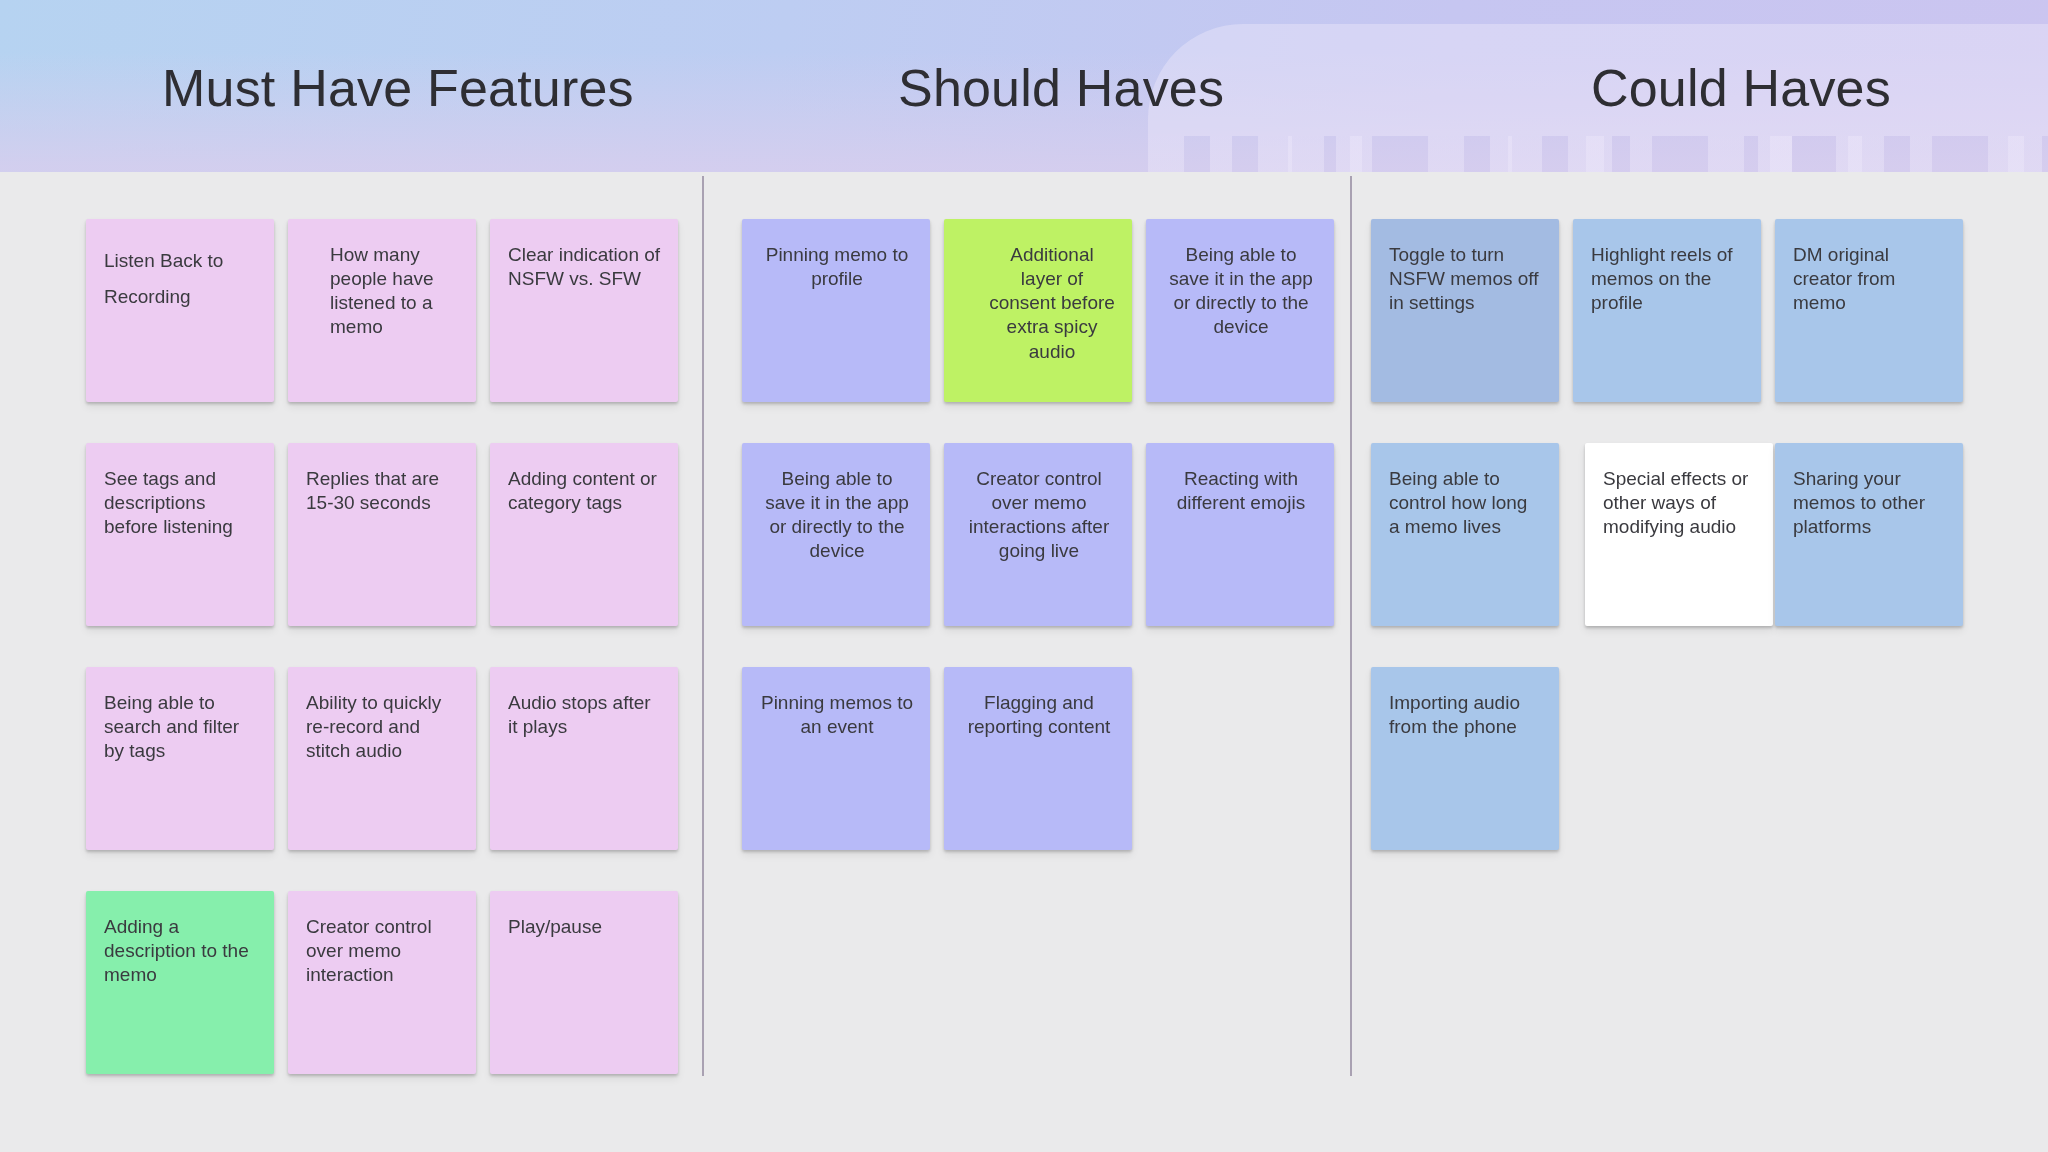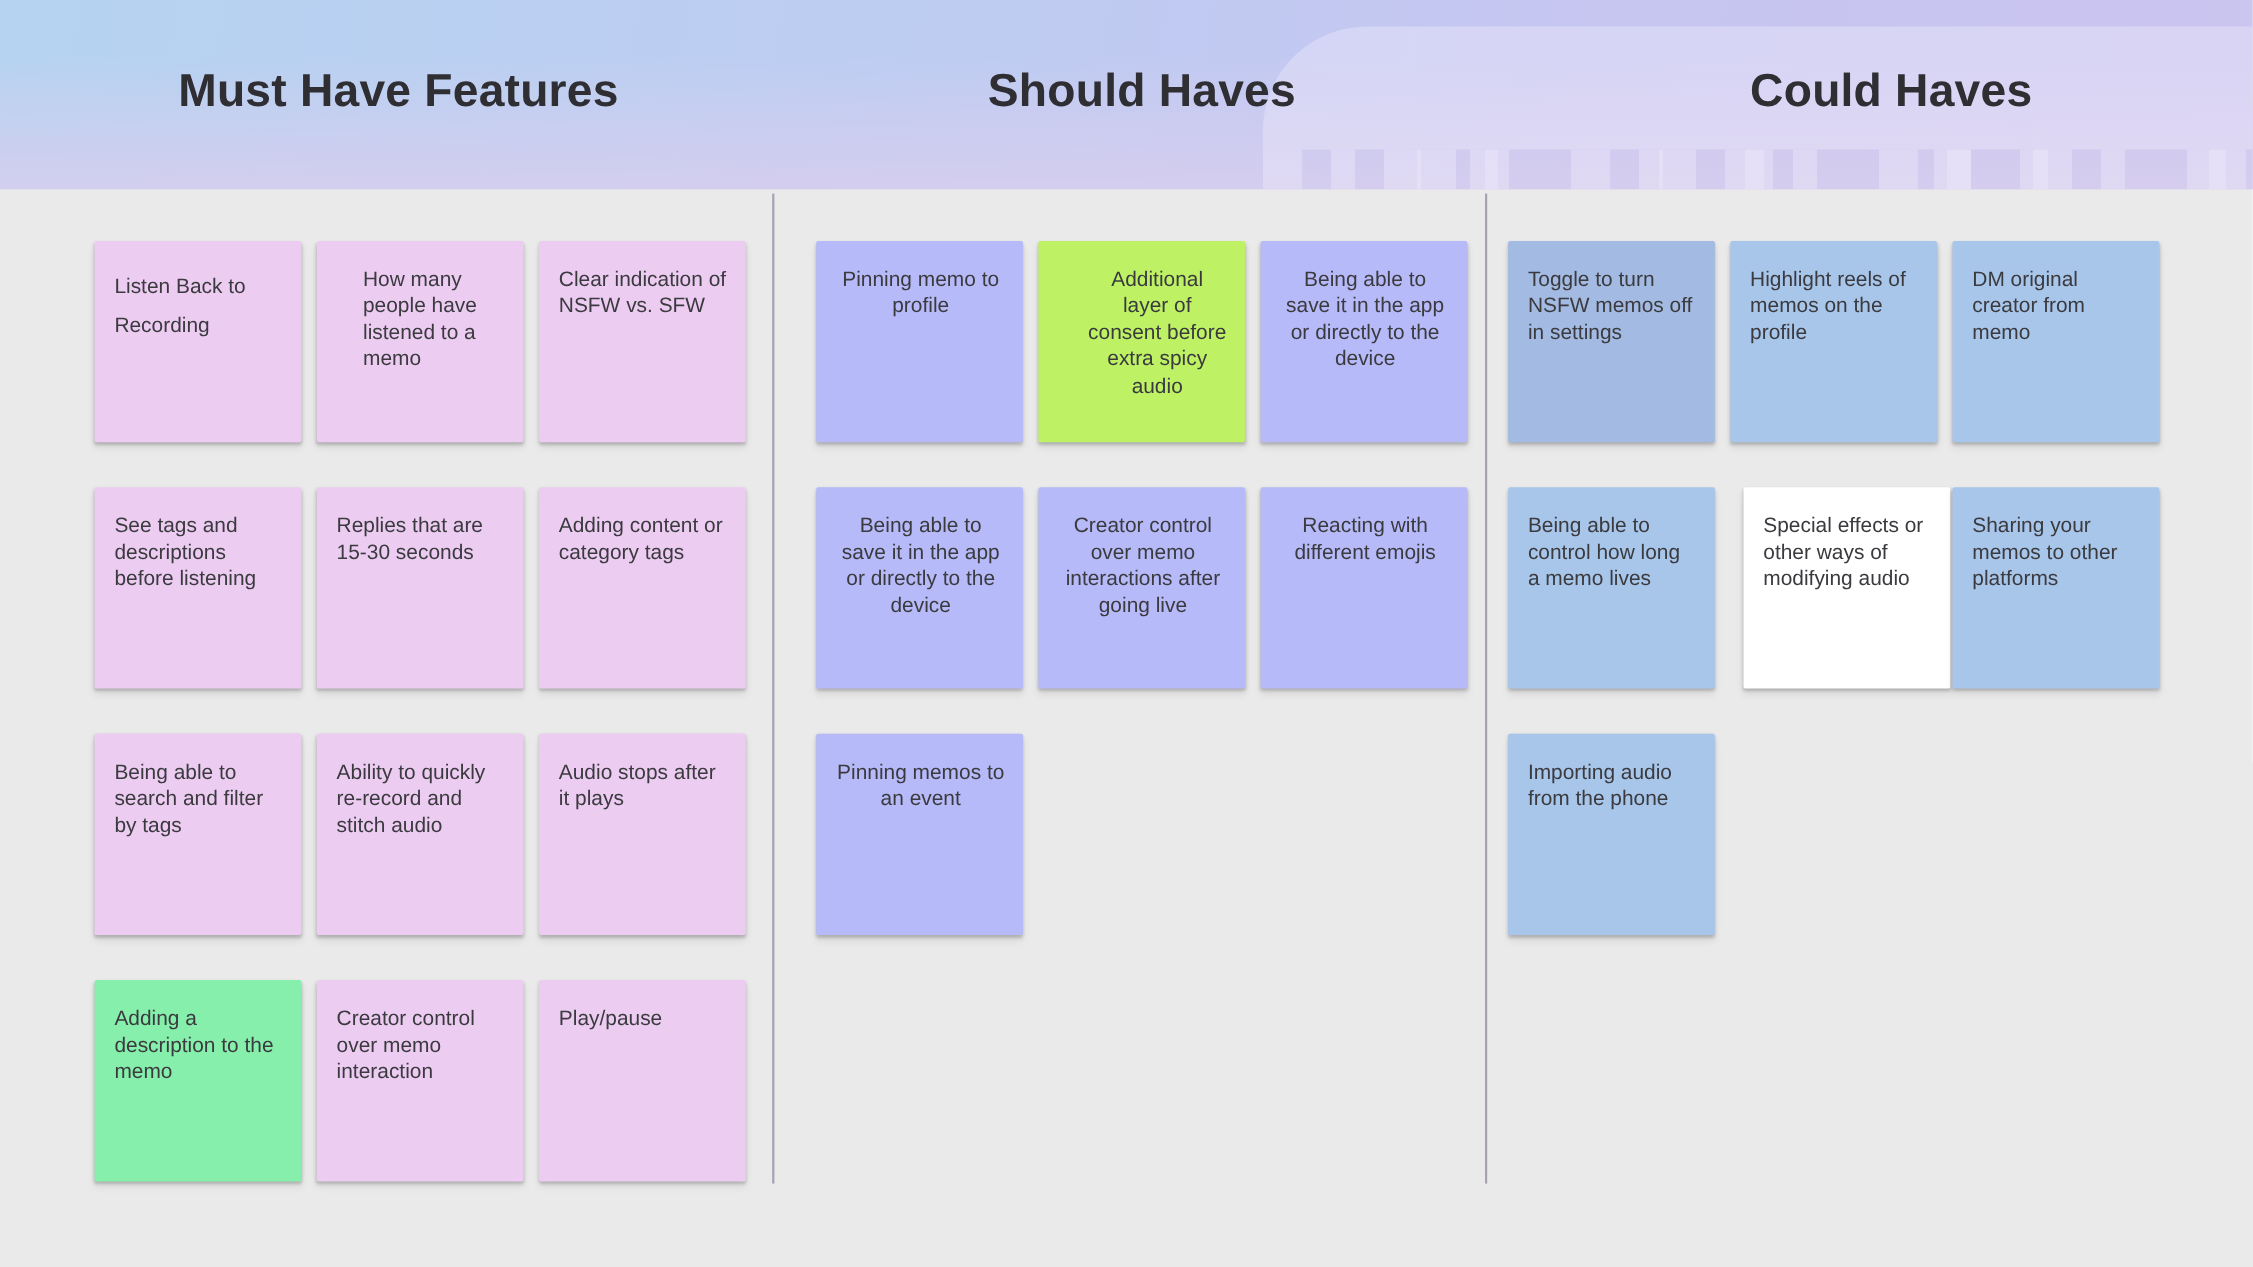--- a/index.html
+++ b/index.html
@@ -38,21 +38,21 @@
   }
   .banner-blob::before {
     content: ""; position: absolute; left: 18px; top: 112px;
     width: 100%; height: 190px;
     background: repeating-linear-gradient(90deg,
       transparent 0 92px, rgba(238,233,251,0.42) 92px 126px,
       transparent 126px 170px, rgba(238,233,251,0.42) 170px 196px, transparent 196px 250px);
   }
   .col-title {
     position: absolute; top: 58px;
-    font-size: 42px; font-weight: 700;
+    font-size: 52px; font-weight: 400;
     color: #2e2e33; letter-spacing: 0.2px;
     white-space: nowrap;
   }
   .col-title.t1 { left: 162px; }
   .col-title.t2 { left: 898px; }
   .col-title.t3 { left: 1591px; }
 
   
   .divider {
     position: absolute; top: 176px;
@@ -158,20 +158,23 @@
       </div>
     <div class="note" style="background-color: rgb(183, 186, 248);">
         <span class="note-text">Creator control over memo interactions after going live</span>
       </div>
     <div class="note" style="background-color: rgb(183, 186, 248);">
         <span class="note-text">Reacting with different emojis</span>
       </div>
     <div class="note" style="background-color: rgb(183, 186, 248);">
         <span class="note-text">Pinning memos to an event</span>
       </div>
+    <div class="note" style="background-color: rgb(183, 186, 248);">
+        <span class="note-text">Flagging and reporting content</span>
+      </div>
   </div>
 
   <div class="note-group g3">
     <div class="note" style="background-color: rgb(163, 187, 226);">
         <span class="note-text">Toggle to turn NSFW memos off in settings</span>
       </div>
     <div class="note" style="background-color: rgb(168, 198, 234);">
         <span class="note-text">Highlight reels of memos on the profile</span>
       </div>
     <div class="note" style="background-color: rgb(168, 198, 234);">

